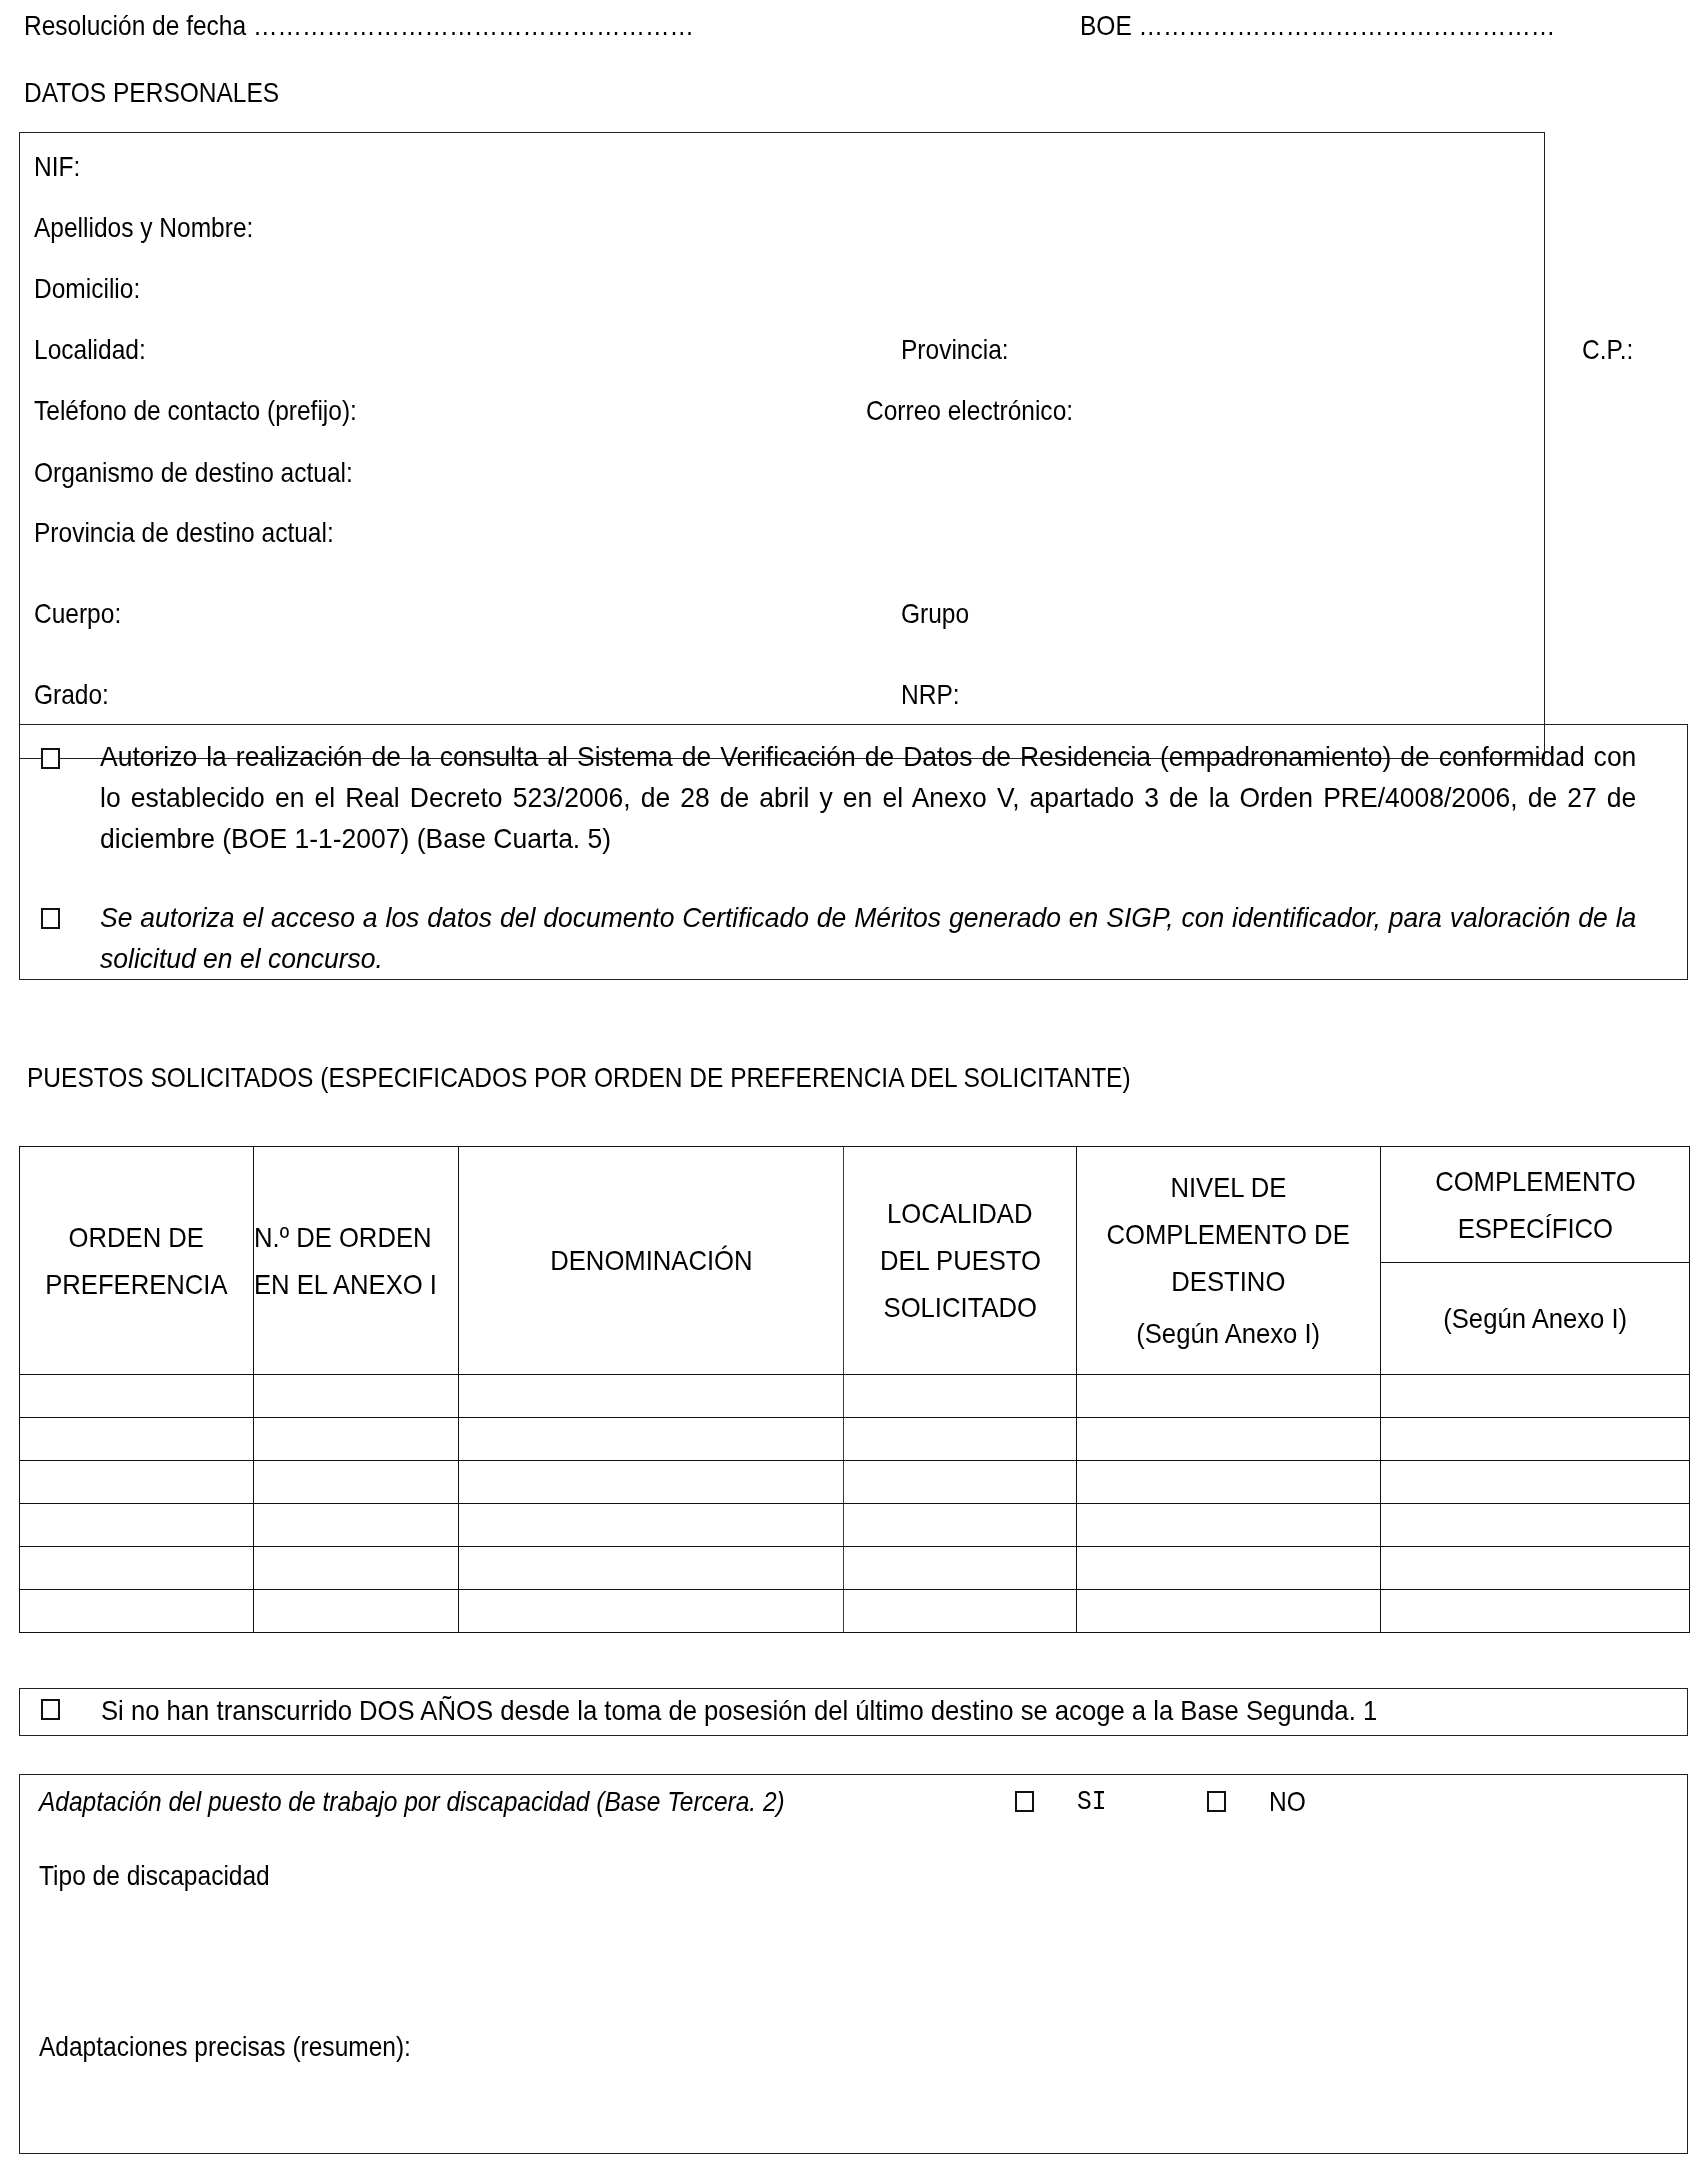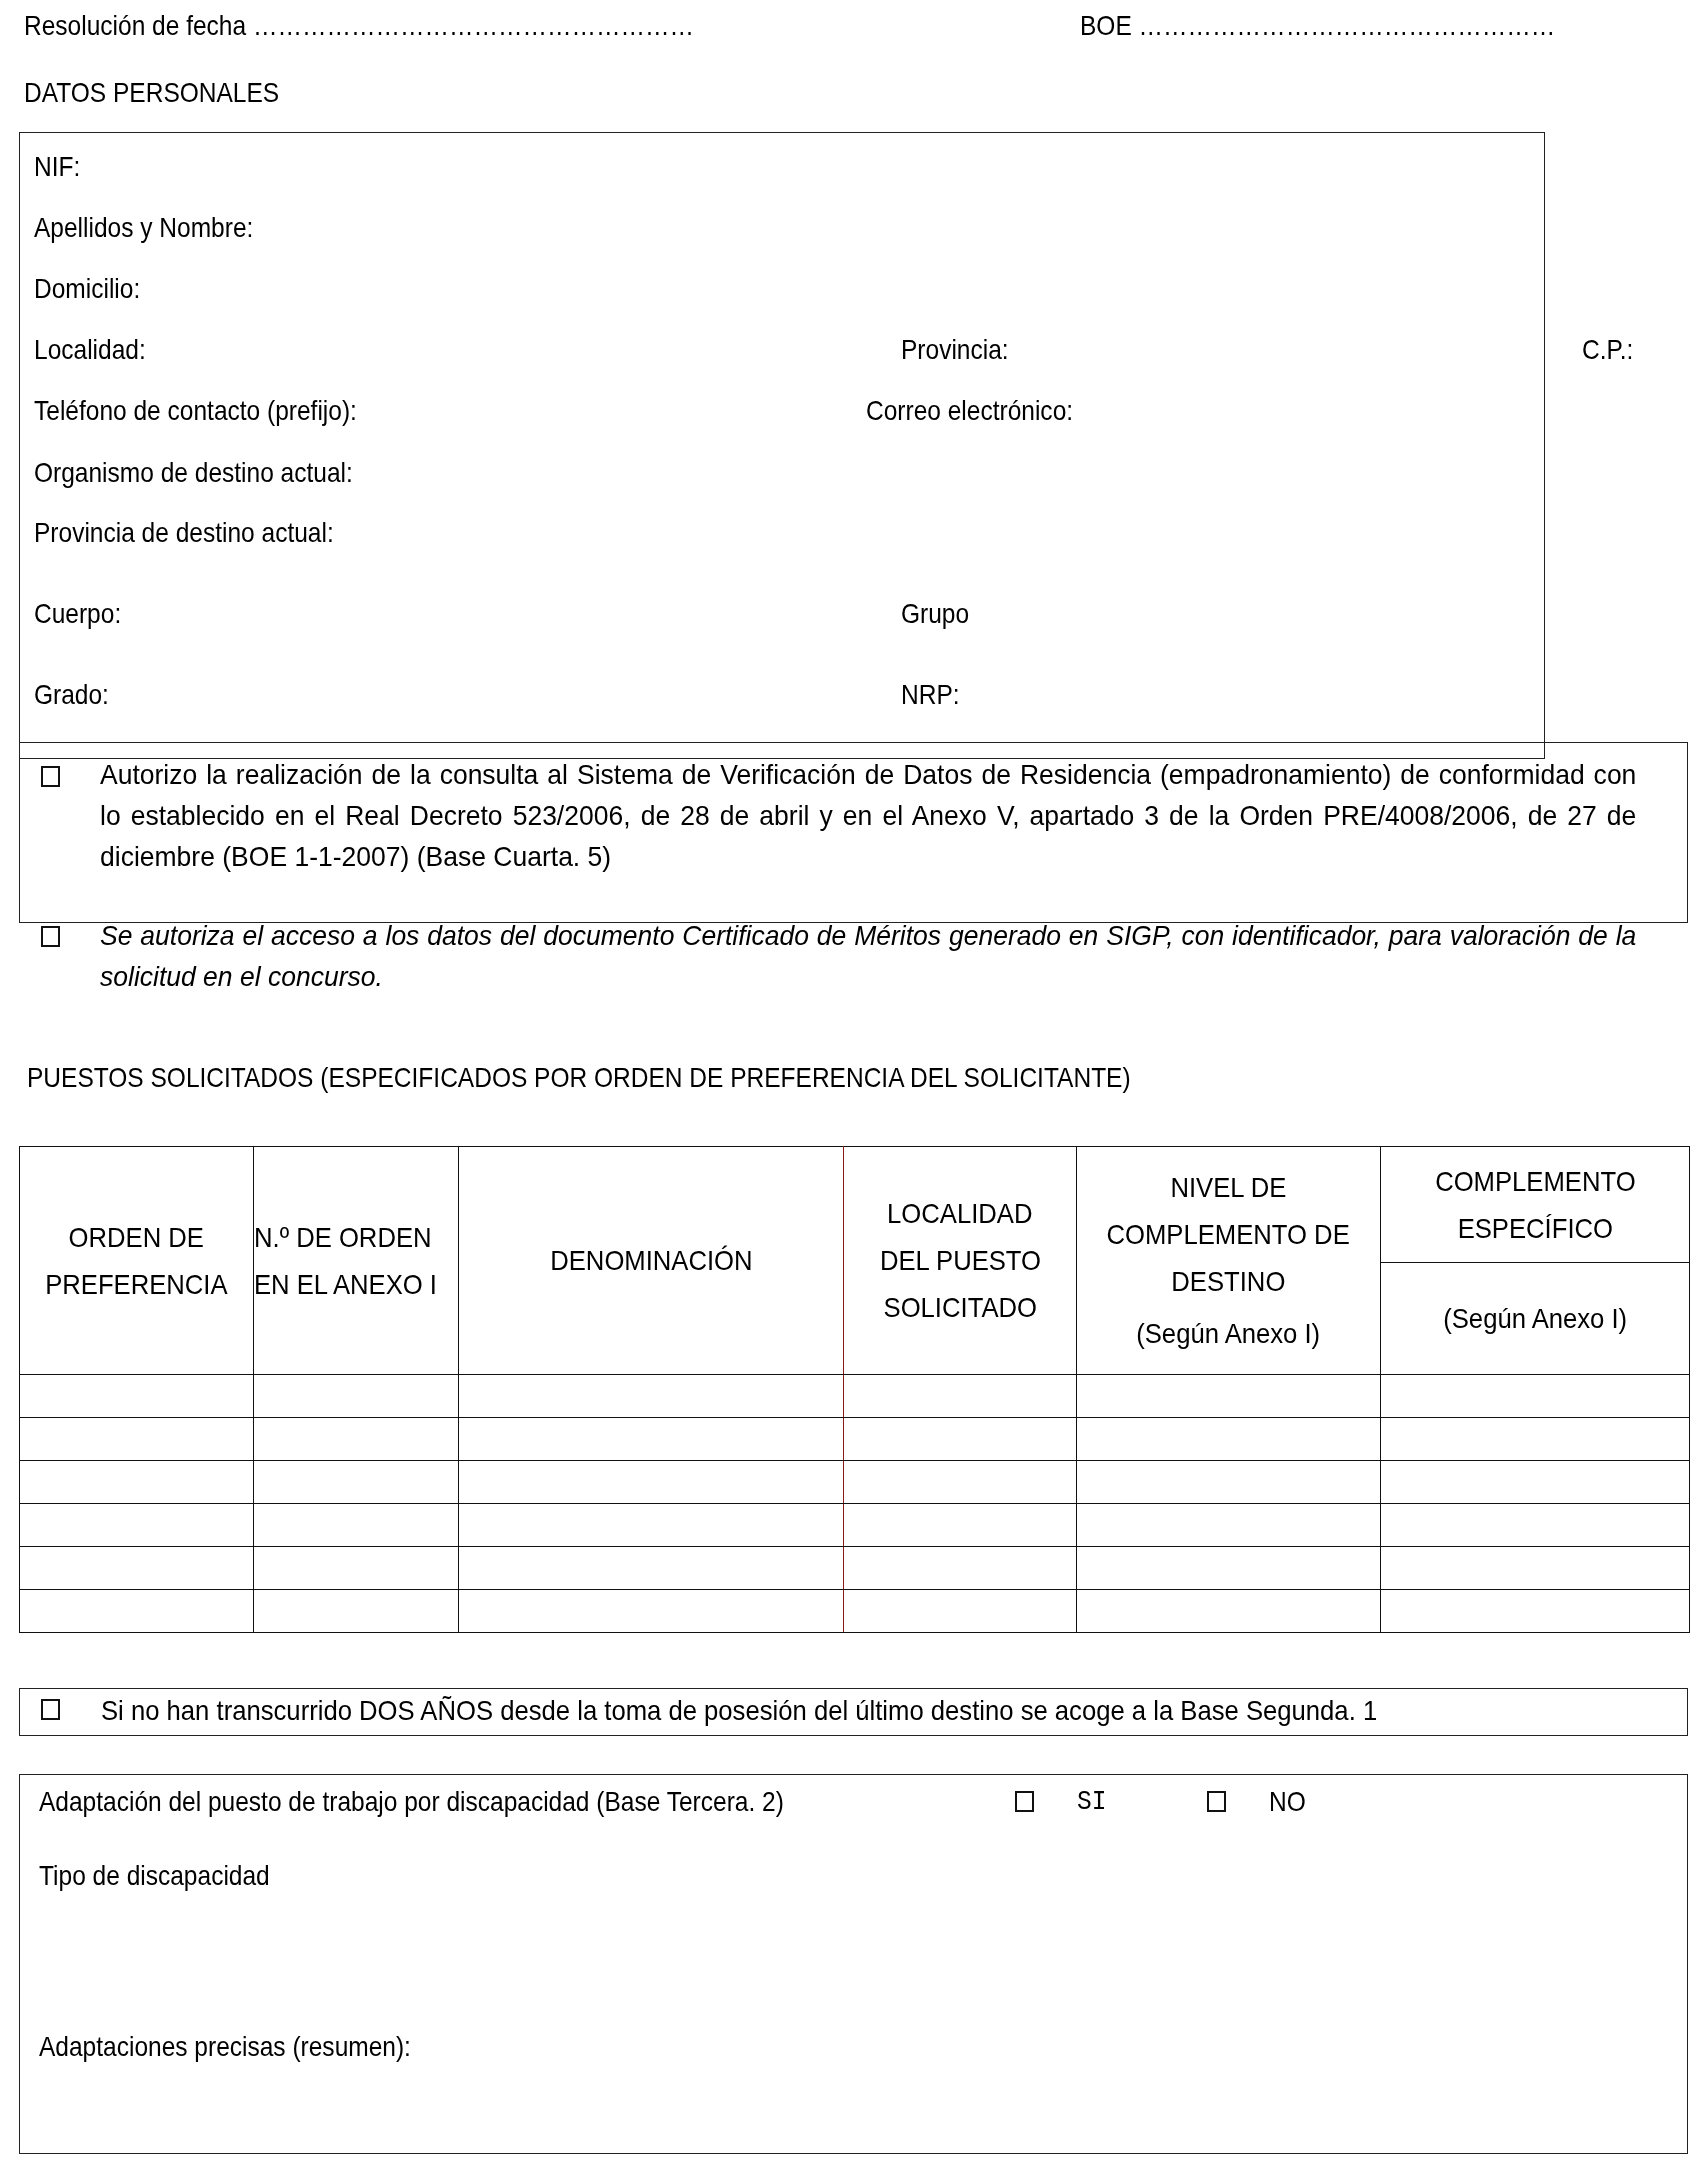--- a/index.html
+++ b/index.html
@@ -36,21 +36,21 @@
   <div class="abs" style="left:14px; top:261px;"><span class="cond">Teléfono de contacto (prefijo):</span></div>
   <div class="abs" style="left:846px; top:261px;"><span class="cond">Correo electrónico:</span></div>
   <div class="abs" style="left:14px; top:323px;"><span class="cond">Organismo de destino actual:</span></div>
   <div class="abs" style="left:14px; top:383px;"><span class="cond">Provincia de destino actual:</span></div>
   <div class="abs" style="left:14px; top:464px;"><span class="cond">Cuerpo:</span></div>
   <div class="abs" style="left:881px; top:464px;"><span class="cond">Grupo</span></div>
   <div class="abs" style="left:14px; top:545px;"><span class="cond">Grado:</span></div>
   <div class="abs" style="left:881px; top:545px;"><span class="cond">NRP:</span></div>
 </div>
 
-<div class="box" style="left:19px; top:742px; width:1669px; height:181px;">
+<div class="box" style="left:19px; top:724px; width:1669px; height:256px;">
   <div class="chk" style="left:21px; top:22.5px;"></div>
   <div class="para" style="left:80px; top:11.2px; width:1536px;">
       <span class="inner">Autorizo la realización de la consulta al Sistema de Verificación de Datos de Residencia (empadronamiento) de conformidad con lo establecido en el Real Decreto 523/2006, de 28 de abril y en el Anexo V, apartado 3 de la Orden PRE/4008/2006, de 27 de diciembre (BOE 1-1-2007) (Base Cuarta. 5)</span>
     </div>
   <div class="chk" style="left:21px; top:183px;"></div>
   <div class="para" style="left:80px; top:172px; width:1536px;font-style:italic;">
       <span class="inner">Se autoriza el acceso a los datos del documento Certificado de Méritos generado en SIGP, con identificador, para valoración de la solicitud en el concurso.</span>
     </div>
 </div>
 
@@ -139,21 +139,21 @@
   </tr>
 </tbody>
   </table>
 
 <div class="box" style="left:19px; top:1688px; width:1669px; height:48px;">
   <div class="chk" style="left:21px; top:10.4px;"></div>
   <div class="abs" style="left:81px; top:5.2px;"><span class="cond" style="transform:scaleX(0.9);">Si no han transcurrido DOS AÑOS desde la toma de posesión del último destino se acoge a la Base Segunda. 1</span></div>
 </div>
 
 <div class="box" style="left:19px; top:1774px; width:1669px; height:380px;">
-  <div class="abs" style="left:19px; top:10.4px;"><span class="cond">Adaptación del puesto de trabajo por discapacidad (Base Tercera. 2)</span></div>
+  <div class="abs" style="left:19px; top:10.4px;font-style:italic;"><span class="cond">Adaptación del puesto de trabajo por discapacidad (Base Tercera. 2)</span></div>
   <div class="chk" style="left:995px; top:15.6px;"></div>
   <div class="abs" style="left:1057px; top:10.4px;font-family:Liberation Mono, monospace;"><span class="cond">SI</span></div>
   <div class="chk" style="left:1187px; top:15.6px;"></div>
   <div class="abs" style="left:1249px; top:10.4px;"><span class="cond">NO</span></div>
   <div class="abs" style="left:19px; top:84px;"><span class="cond">Tipo de discapacidad</span></div>
   <div class="abs" style="left:19px; top:255px;"><span class="cond">Adaptaciones precisas (resumen):</span></div>
 </div>
 
 
 </body></html>

